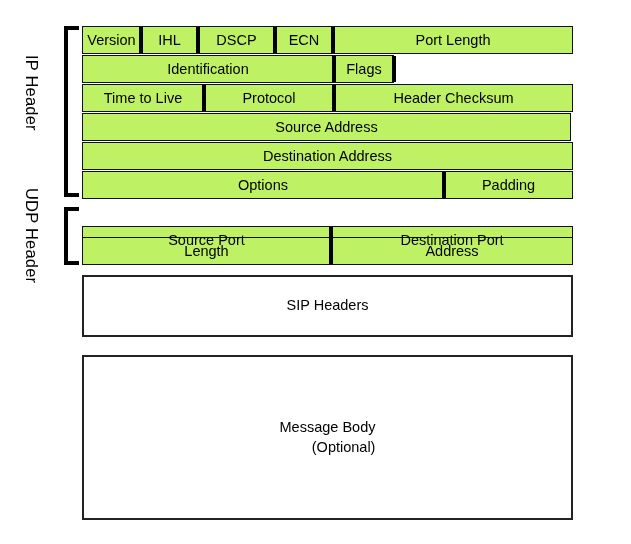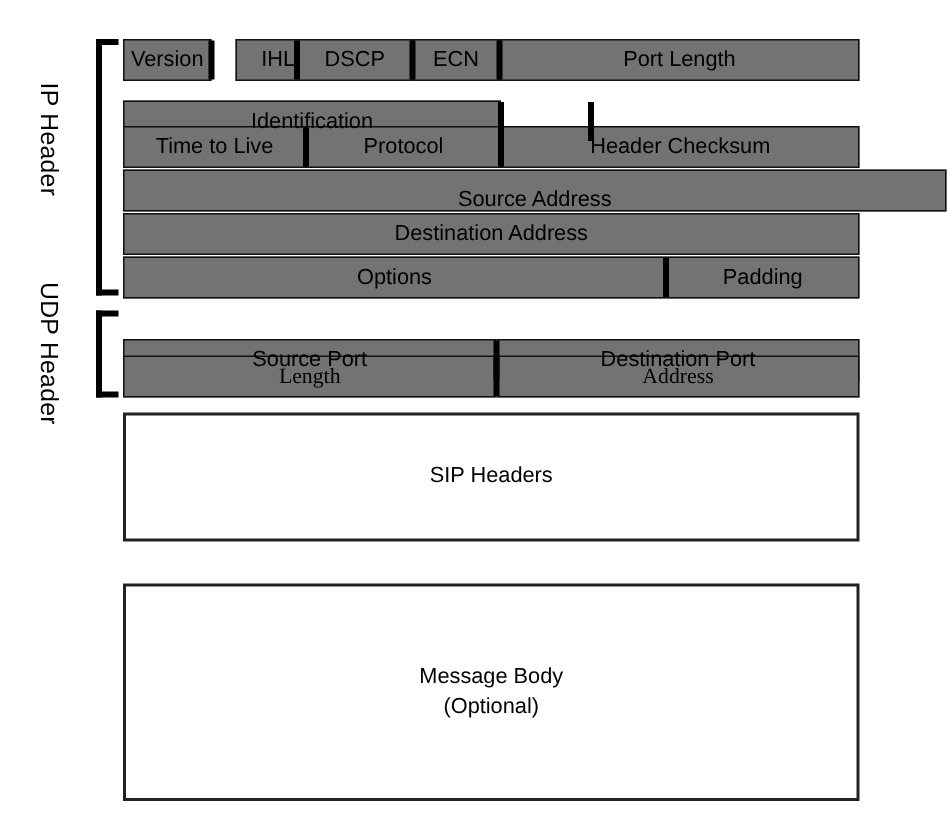--- a/index.html
+++ b/index.html
@@ -56,21 +56,21 @@
     width: 491px;
     height: 28px;
     box-sizing: border-box;
   }
   .row .cell {
     position: absolute;
     top: 0;
     height: 28px;
     box-sizing: border-box;
     border: 1.6px solid #111;
-    background: #737373;
+    background: #bef264;
     display: flex;
     align-items: center;
     justify-content: center;
     font-size: 14.5px;
     line-height: 1;
     white-space: nowrap;
     overflow: visible;
   }
   
   .sep {
@@ -95,80 +95,83 @@
     box-sizing: border-box;
     border: 2px solid #222;
     background: #fff;
     display: flex;
     align-items: center;
     justify-content: center;
     text-align: center;
     font-size: 14.5px;
     line-height: 1.35;
   }
-  #box-sip  { top: 275px; height: 86px; }
-  #box-body { top: 389px; height: 145px; }
+  #box-sip  { top: 275px; height: 62px; }
+  #box-body { top: 355px; height: 165px; text-align: right; }
 </style>
 </head>
 <body>
 
 <div id="diagram">
 
   <div class="group-label" id="label-ip">IP Header</div>
 
   <div class="group-label" id="label-udp">UDP Header</div>
 
   <div class="bracket" id="bracket-ip"></div>
 
   <div class="bracket" id="bracket-udp"></div>
 
   <div id="rows-host">
       <div class="row" style="top: 26px;">
         <div class="cell" style="left: 0px; width: 59px;">
           <span class="cell-label">Version</span>
         </div>
-        <div class="cell" style="left: 75px; width: 57px;">
+        <div class="cell" style="left: 59px; width: 57px;">
           <span class="cell-label">IHL</span>
         </div>
         <div class="cell" style="left: 116px; width: 77px;">
           <span class="cell-label">DSCP</span>
         </div>
         <div class="cell" style="left: 193px; width: 58px;">
           <span class="cell-label">ECN</span>
         </div>
         <div class="cell" style="left: 251px; width: 240px;">
           <span class="cell-label">Port Length</span>
         </div>
         <div class="sep" style="left: 57px;"></div>
         <div class="sep" style="left: 114px;"></div>
         <div class="sep" style="left: 191px;"></div>
         <div class="sep" style="left: 249px;"></div>
       </div>
-      <div class="row" style="top: 67px; text-align: center;">
+      <div class="row" style="top: 55px; text-align: center;">
         <div class="cell" style="left: 0px; width: 252px;">
           <span class="cell-label">Identification</span>
+        </div>
+        <div class="cell" style="left: 252px; width: 60px;">
+          <span class="cell-label">Flags</span>
         </div>
         <div class="sep" style="left: 250px;"></div>
         <div class="sep" style="left: 310px;"></div>
       </div>
       <div class="row" style="top: 84px;">
         <div class="cell" style="left: 0px; width: 122px;">
           <span class="cell-label">Time to Live</span>
         </div>
         <div class="cell" style="left: 122px; width: 130px;">
           <span class="cell-label">Protocol</span>
         </div>
         <div class="cell" style="left: 252px; width: 239px;">
           <span class="cell-label">Header Checksum</span>
         </div>
         <div class="sep" style="left: 120px;"></div>
         <div class="sep" style="left: 250px;"></div>
       </div>
       <div class="row" style="top: 113px;">
-        <div class="cell" style="left: 0px; width: 549px; align-items: flex-end;">
+        <div class="cell" style="left: 0px; width: 489px;">
           <span class="cell-label">Source Address</span>
         </div>
       </div>
       <div class="row" style="top: 142px;">
         <div class="cell" style="left: 0px; width: 491px;">
           <span class="cell-label">Destination Address</span>
         </div>
       </div>
       <div class="row" style="top: 171px; text-decoration: underline;">
         <div class="cell" style="left: 0px; width: 362px;">
@@ -181,21 +184,21 @@
       </div>
       <div class="row" style="top: 226px;">
         <div class="cell" style="left: 0px; width: 249px;">
           <span class="cell-label">Source Port</span>
         </div>
         <div class="cell" style="left: 249px; width: 242px;">
           <span class="cell-label">Destination Port</span>
         </div>
         <div class="sep" style="left: 247px;"></div>
       </div>
-      <div class="row" style="top: 237px; font-family: Liberation Serif, serif;">
+      <div class="row" style="top: 237px;">
         <div class="cell" style="left: 0px; width: 249px;">
           <span class="cell-label">Length</span>
         </div>
         <div class="cell" style="left: 249px; width: 242px;">
           <span class="cell-label">Address</span>
         </div>
         <div class="sep" style="left: 247px;"></div>
       </div>
     </div>
 

